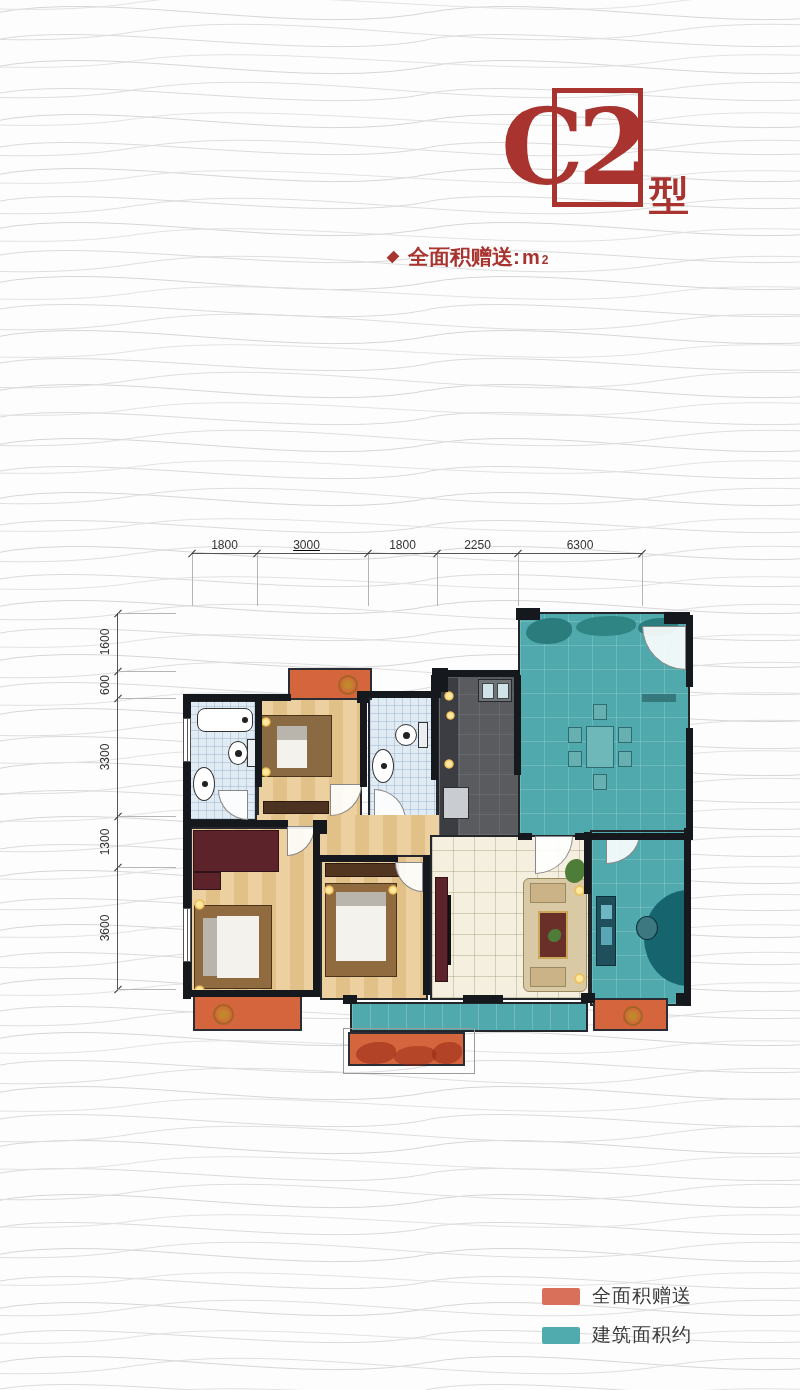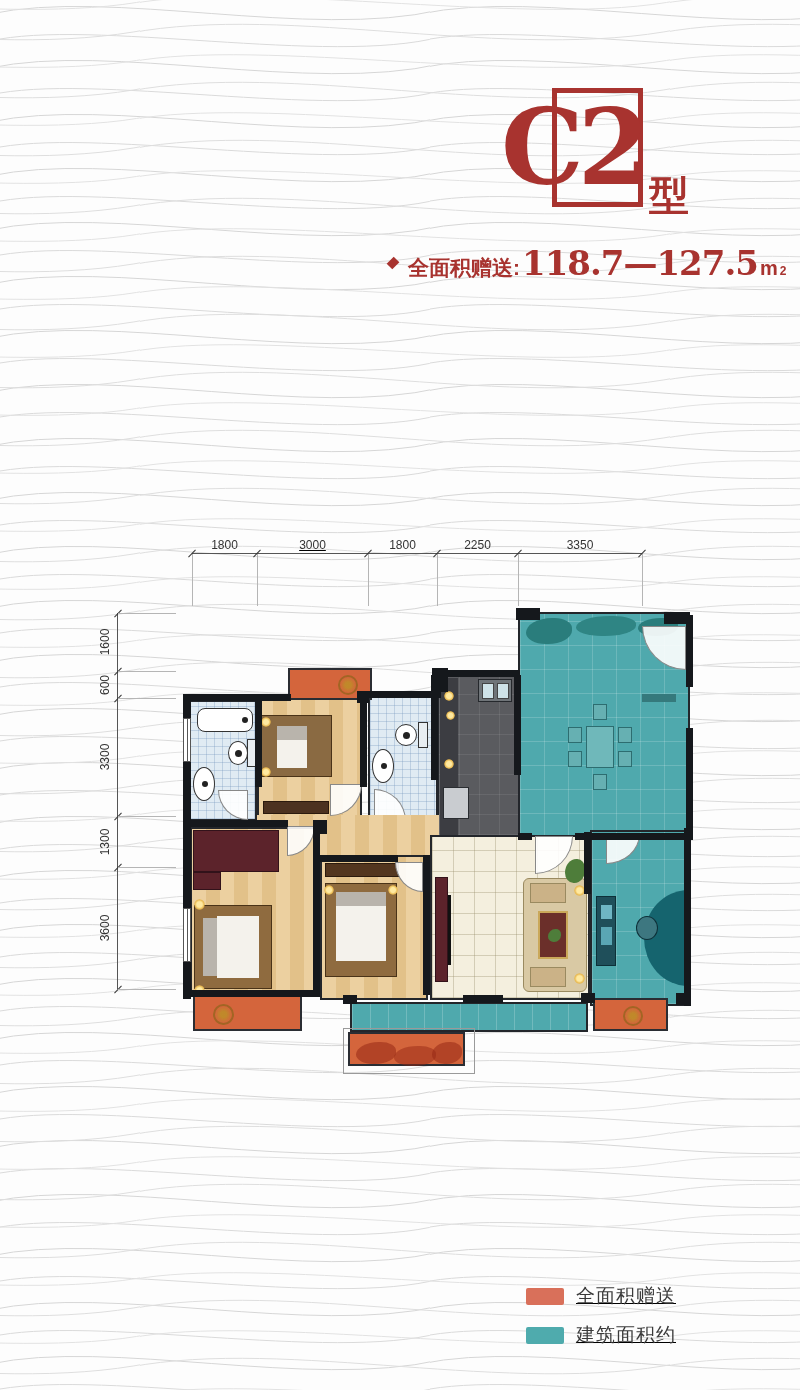--- a/index.html
+++ b/index.html
@@ -82,41 +82,40 @@
   <rect width="800" height="1390" fill="url(#wv2)"></rect>
 </svg>
 
 <div class="a type-box" style="left:552px;top:88px;width:91px;height:119px;"></div>
 <div class="a type-code" style="left:501px;top:92px;">C2</div>
 <div class="a type-suffix" style="left:649px;top:168px;">型</div>
 
 <div class="a area-line" style="left:388px;top:243px;">
   <span class="diamond"></span>
   <span class="area-label">全面积赠送:</span>
-  <span class="area-range">118.7—127.5</span>
   <span class="area-unit">m</span>
   <span class="area-unit area-sup">2</span>
 </div>
 
 <div class="a" style="left:192px;top:538px;width:450px;height:70px;z-index:1;">
   <div class="a dimline-h" style="left:0;top:15px;width:450px;height:1px;"></div>
   <div class="a dimseg-h" style="left:0px;top:0;width:65px;">
       <span class="dim-label">1800</span>
     </div>
-  <div class="a dimseg-h" style="left:65px;top:0;width:111px;text-decoration:underline;">
+  <div class="a dimseg-h" style="left:59px;top:0;width:111px;text-decoration:underline;">
       <span class="dim-label">3000</span>
     </div>
   <div class="a dimseg-h" style="left:176px;top:0;width:69px;">
       <span class="dim-label">1800</span>
     </div>
   <div class="a dimseg-h" style="left:245px;top:0;width:81px;">
       <span class="dim-label">2250</span>
     </div>
   <div class="a dimseg-h" style="left:326px;top:0;width:124px;">
-      <span class="dim-label">3350</span>
+      <span class="dim-label">6300</span>
     </div>
   <div class="a tick" style="left:-5px;top:15px;"></div>
   <div class="a tick" style="left:60px;top:15px;"></div>
   <div class="a tick" style="left:171px;top:15px;"></div>
   <div class="a tick" style="left:240px;top:15px;"></div>
   <div class="a tick" style="left:321px;top:15px;"></div>
   <div class="a tick" style="left:445px;top:15px;"></div>
   <div class="a ext-v" style="left:0px;top:16px;height:52px;"></div>
   <div class="a ext-v" style="left:65px;top:16px;height:52px;"></div>
   <div class="a ext-v" style="left:176px;top:16px;height:52px;"></div>
@@ -321,21 +320,21 @@
   <div class="a wall" style="left:493px;top:385px;width:14px;height:12px;"></div>
 
   <div class="a" style="left:0px;top:110px;width:8px;height:44px;background:#fff;border:1px solid #555;">
       <div class="a" style="left:3px;top:0;width:1px;height:42px;background:#555;"></div>
     </div>
   <div class="a" style="left:0px;top:300px;width:8px;height:54px;background:#fff;border:1px solid #555;">
       <div class="a" style="left:3px;top:0;width:1px;height:52px;background:#555;"></div>
     </div>
 </div>
 
-<div class="a" style="left:526px;top:1283px;z-index:2;text-decoration:underline;">
+<div class="a" style="left:542px;top:1283px;z-index:2;">
   <div class="legend-item">
     <span class="swatch" style="background:#d9705a;"></span>
     <span class="legend-label">全面积赠送</span>
   </div>
   <div class="legend-item">
     <span class="swatch" style="background:#4fabad;"></span>
     <span class="legend-label">建筑面积约</span>
   </div>
 </div>
 

